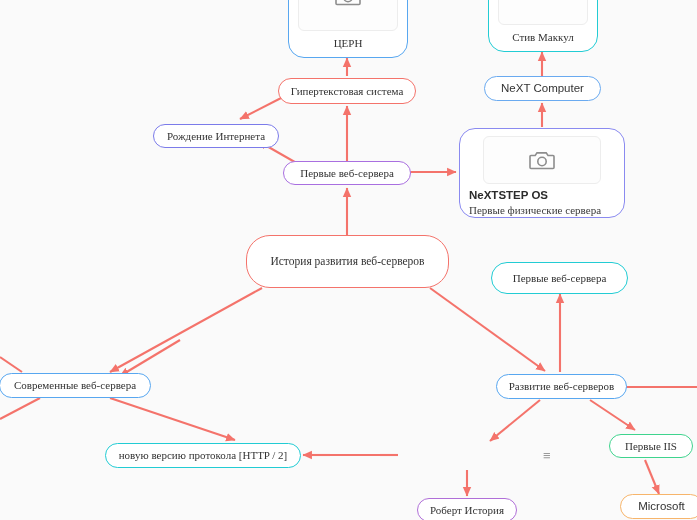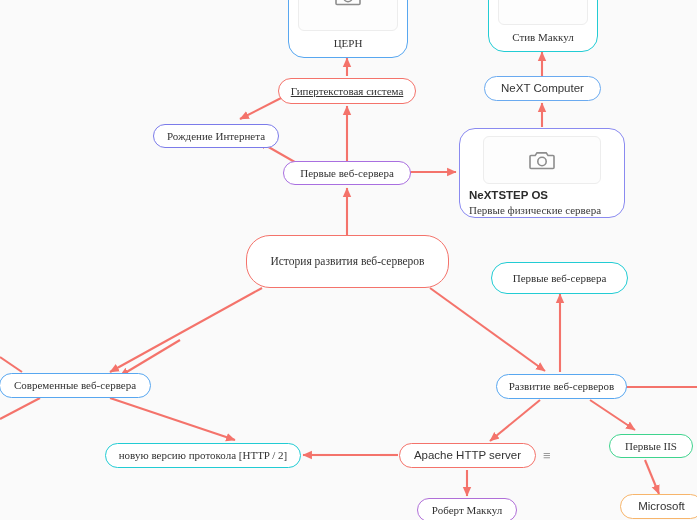--- a/index.html
+++ b/index.html
@@ -178,21 +178,21 @@
     <div class="cap">ЦЕРН</div>
   </div>
 
   <div class="node card" id="node-steve" style="left:488px; top:-62px; width:110px; height:114px; border-color:#22ccd4;">
     <div class="thumb">
       
     </div>
     <div class="cap">Стив Маккул</div>
   </div>
 
-  <div class="node pill" id="node-hypertext" style="left:278px; top:78px; width:138px; height:26px; border-color:#f4736b;text-decoration:underline;">
+  <div class="node pill" id="node-hypertext" style="left:278px; top:78px; width:138px; height:26px; border-color:#f4736b;">
     <span>Гипертекстовая система</span>
   </div>
 
   <div class="node pill sans" id="node-next" style="left:484px; top:76px; width:117px; height:25px; border-color:#6aaaf0;">
     <span>NeXT Computer</span>
   </div>
 
   <div class="node pill" id="node-internet" style="left:153px; top:124px; width:126px; height:24px; border-color:#7b7bea;">
     <span>Рождение Интернета</span>
   </div>
@@ -229,30 +229,27 @@
   </div>
 
   <div class="node pill" id="node-development" style="left:496px; top:374px; width:131px; height:25px; border-color:#58a7f0;">
     <span>Развитие веб-серверов</span>
   </div>
 
   <div class="node pill" id="node-http2" style="left:105px; top:443px; width:196px; height:25px; border-color:#22ccd4;justify-content:center;">
     <span>новую версию протокола [HTTP / 2]</span>
   </div>
 
-  <div class="node pill sans" id="node-apache" style="left:399px; top:443px; width:137px; height:25px; border-color:#f4736b;">
-    <span>Apache HTTP server</span>
-  </div>
   <span class="menu-icon" style="left:543px; top:449px;">≡</span>
 
   <div class="node pill" id="node-iis" style="left:609px; top:434px; width:84px; height:24px; border-color:#3fd48e;">
     <span>Первые IIS</span>
   </div>
 
   <div class="node pill sans" id="node-microsoft" style="left:620px; top:494px; width:83px; height:25px; border-color:#f7b56b;">
     <span>Microsoft</span>
   </div>
 
   <div class="node pill" id="node-mccool" style="left:417px; top:498px; width:100px; height:24px; border-color:#b06fd8;">
-    <span>Роберт Маккул</span>
+    <span>Роберт История</span>
   </div>
 
 </div>
 
 </body></html>

